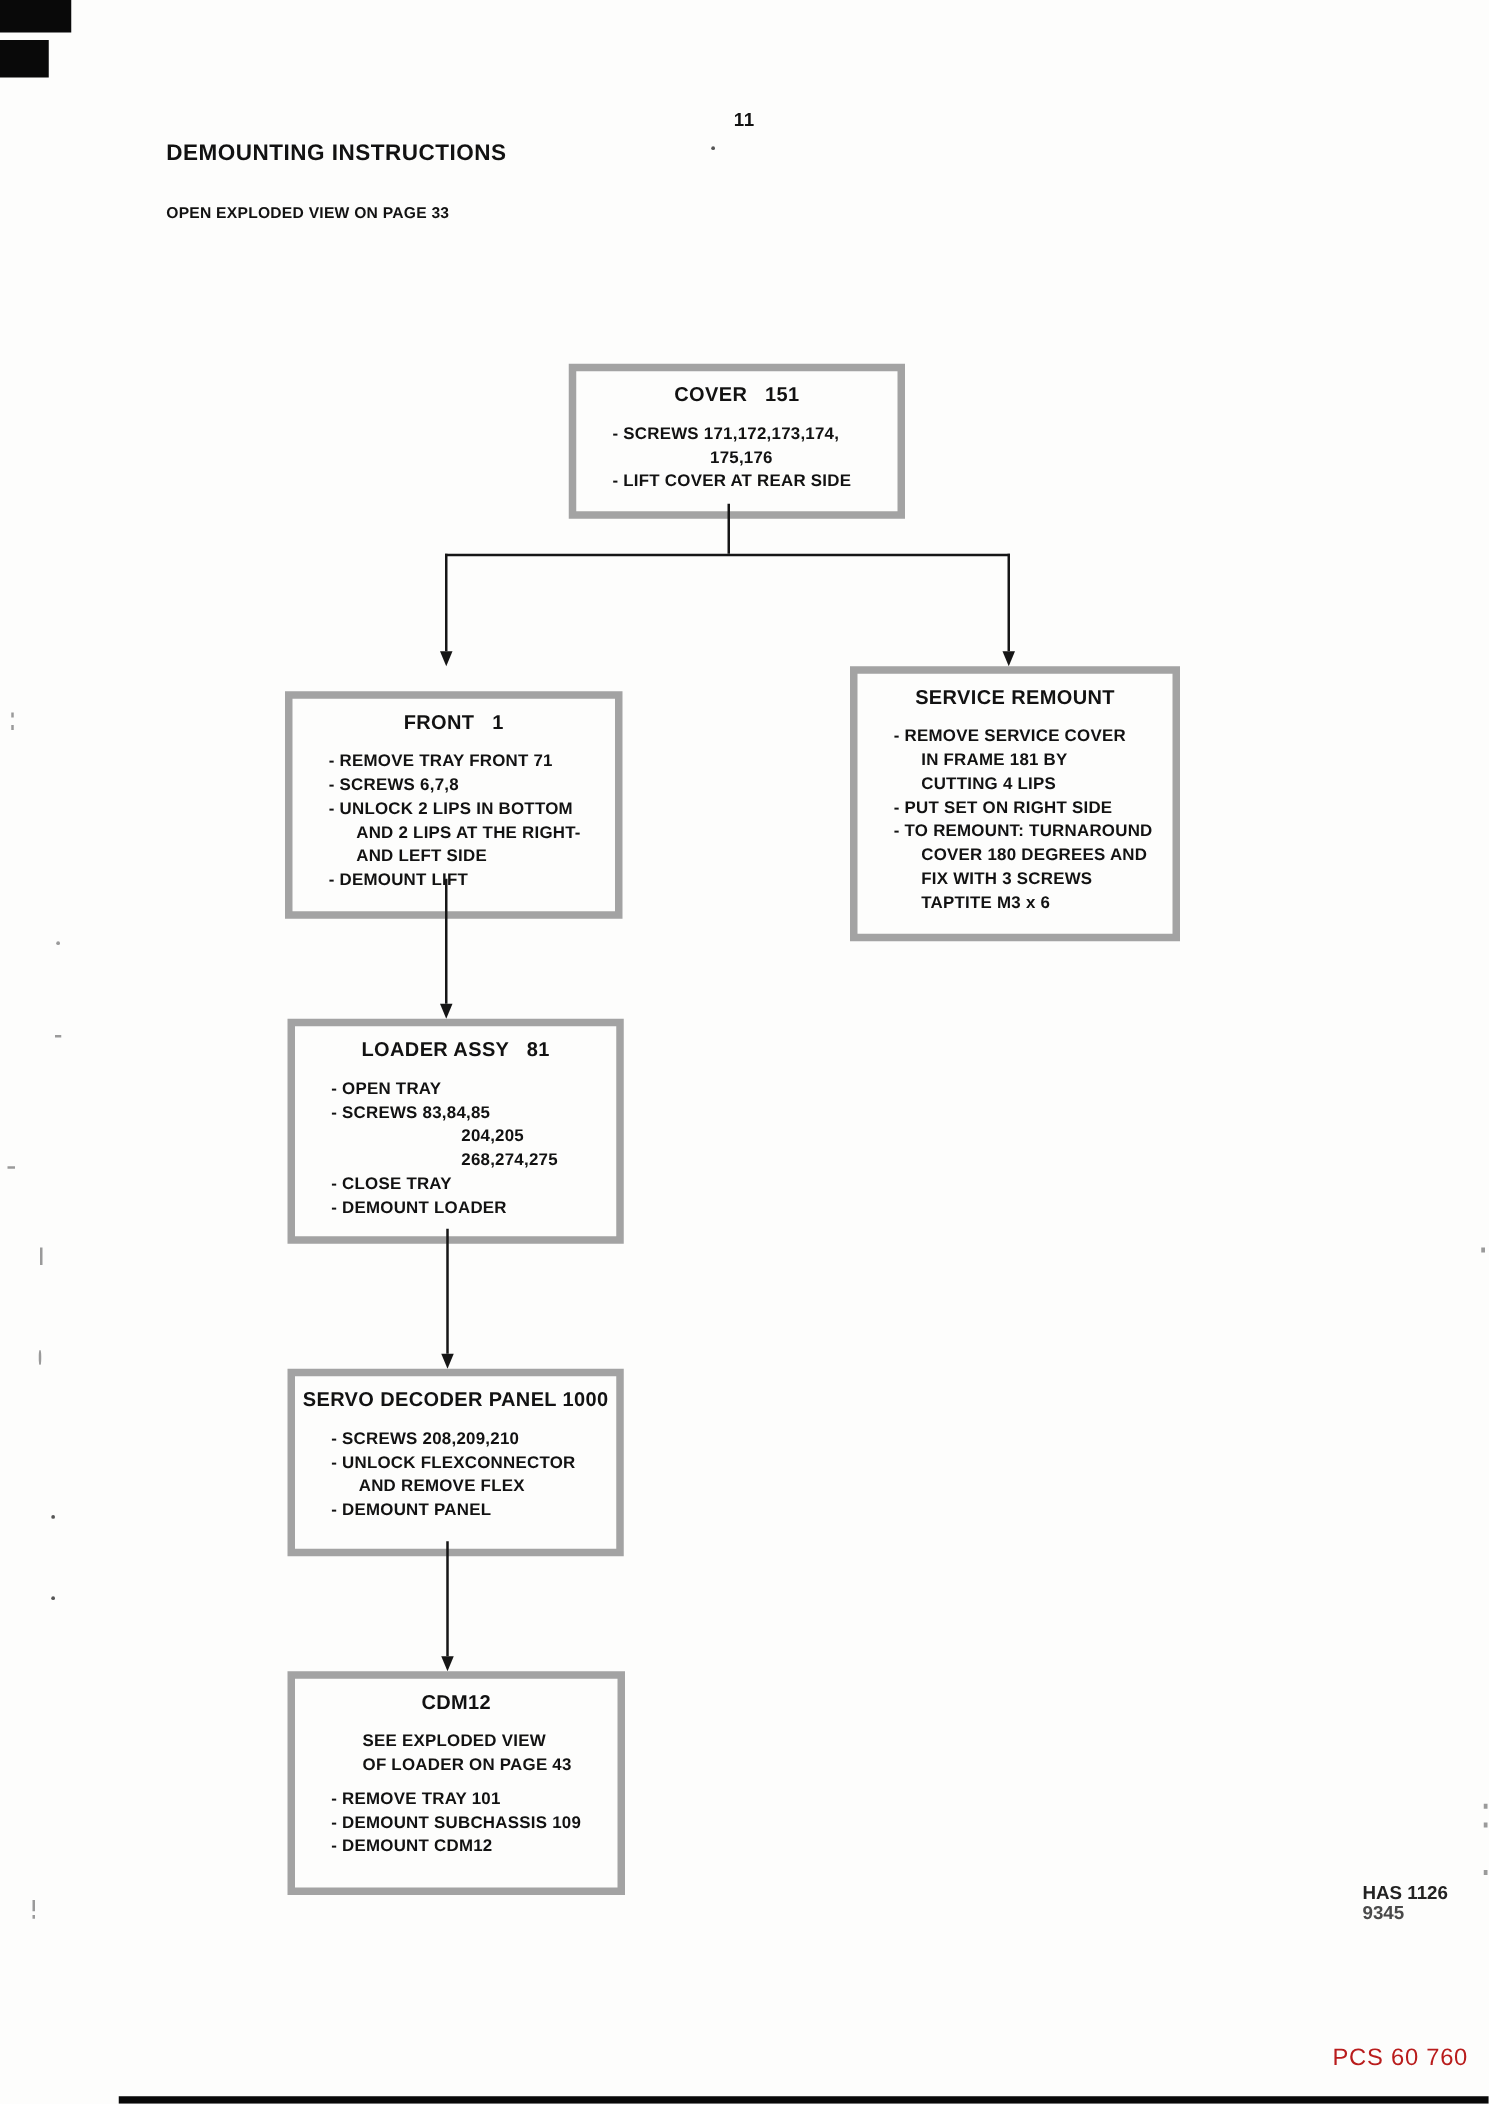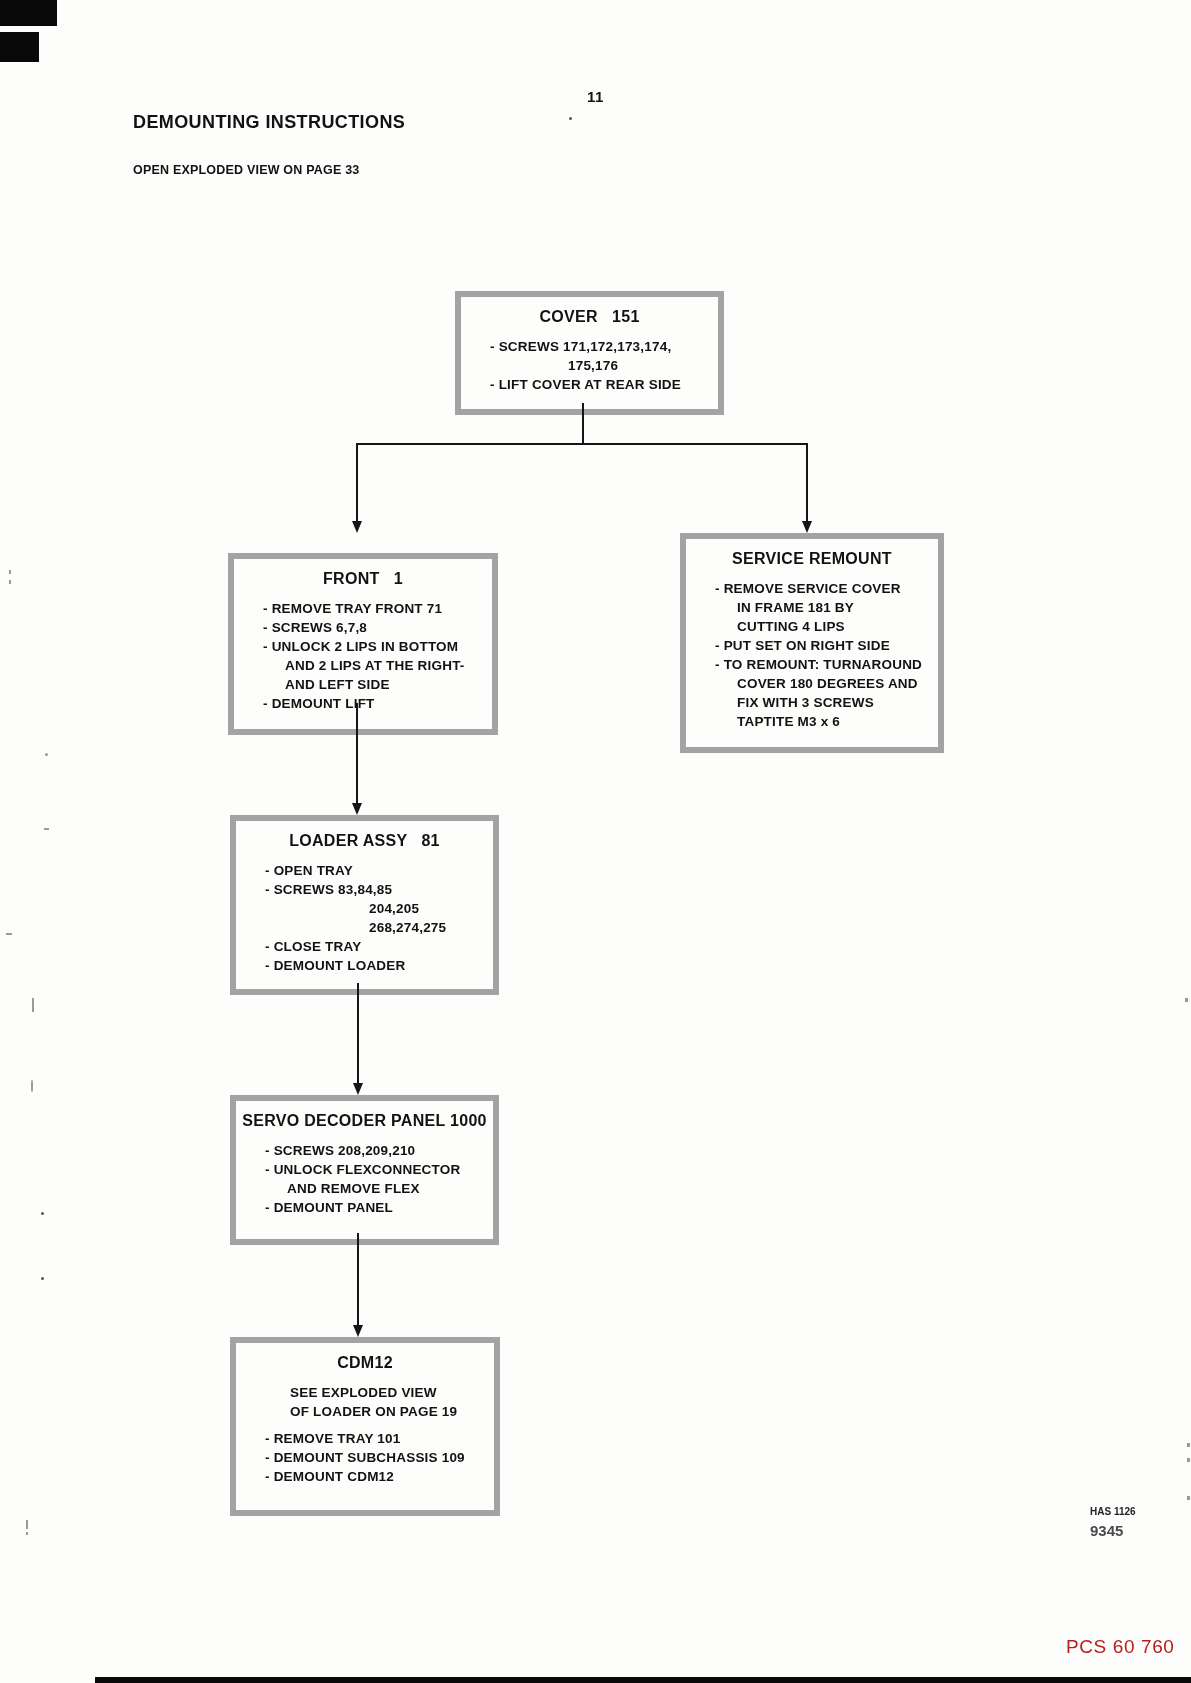--- a/index.html
+++ b/index.html
@@ -27,21 +27,21 @@
   .gap{height:8px;}
   
   .vline{position:absolute;width:2px;background:#161616;}
   .hline{position:absolute;height:2px;background:#161616;}
   .arrow-down{position:absolute;width:0;height:0;border-left:5px solid transparent;border-right:5px solid transparent;border-top:12px solid #161616;}
   
   .blob{position:absolute;background:#090909;}
   .speck{position:absolute;background:#9a9a9a;}
   .speck-dark{position:absolute;background:#555;}
   
-  .stamp1{left:1090px;top:1506px;font-size:10px;font-weight:bold;color:#222;}
+  .stamp1{left:1090px;top:1506px;font-size:15px;font-weight:bold;color:#222;}
   .stamp2{left:1090px;top:1522px;font-size:15px;font-weight:bold;color:#4a4a4a;}
   .footer-code{left:1066px;top:1636px;font-size:19px;font-weight:500;letter-spacing:.6px;color:#b91c1c;}
 </style>
 </head>
 <body>
 
 <div>
 
   <div class="blob" style="left:0;top:0;width:57px;height:26px;"></div>
   <div class="blob" style="left:0;top:32px;width:39px;height:30px;"></div>
@@ -123,21 +123,21 @@
       </div>
     </div>
 
     <div class="vline" style="left:357px;top:1233px;height:92px;"></div>
     <div class="arrow-down" style="left:353px;top:1325px;"></div>
 
     <div class="box" style="left:230px;top:1337px;width:258px;height:167px;">
       <div class="box-title" data-bind="flowchart.boxes.cdm12.title">CDM12</div>
       <div class="box-body">
         <div class="ln note" data-bind="flowchart.boxes.cdm12.note_lines.0">SEE EXPLODED VIEW</div>
-        <div class="ln note" data-bind="flowchart.boxes.cdm12.note_lines.1">OF LOADER ON PAGE 19</div>
+        <div class="ln note" data-bind="flowchart.boxes.cdm12.note_lines.1">OF LOADER ON PAGE 43</div>
         <div class="gap"></div>
         <div class="ln" data-bind="flowchart.boxes.cdm12.lines.0">- REMOVE TRAY 101</div>
         <div class="ln" data-bind="flowchart.boxes.cdm12.lines.1">- DEMOUNT SUBCHASSIS 109</div>
         <div class="ln" data-bind="flowchart.boxes.cdm12.lines.2">- DEMOUNT CDM12</div>
       </div>
     </div>
 
   </div>
 
   <div class="abs stamp1" data-bind="page.stamp.line1">HAS 1126</div>

